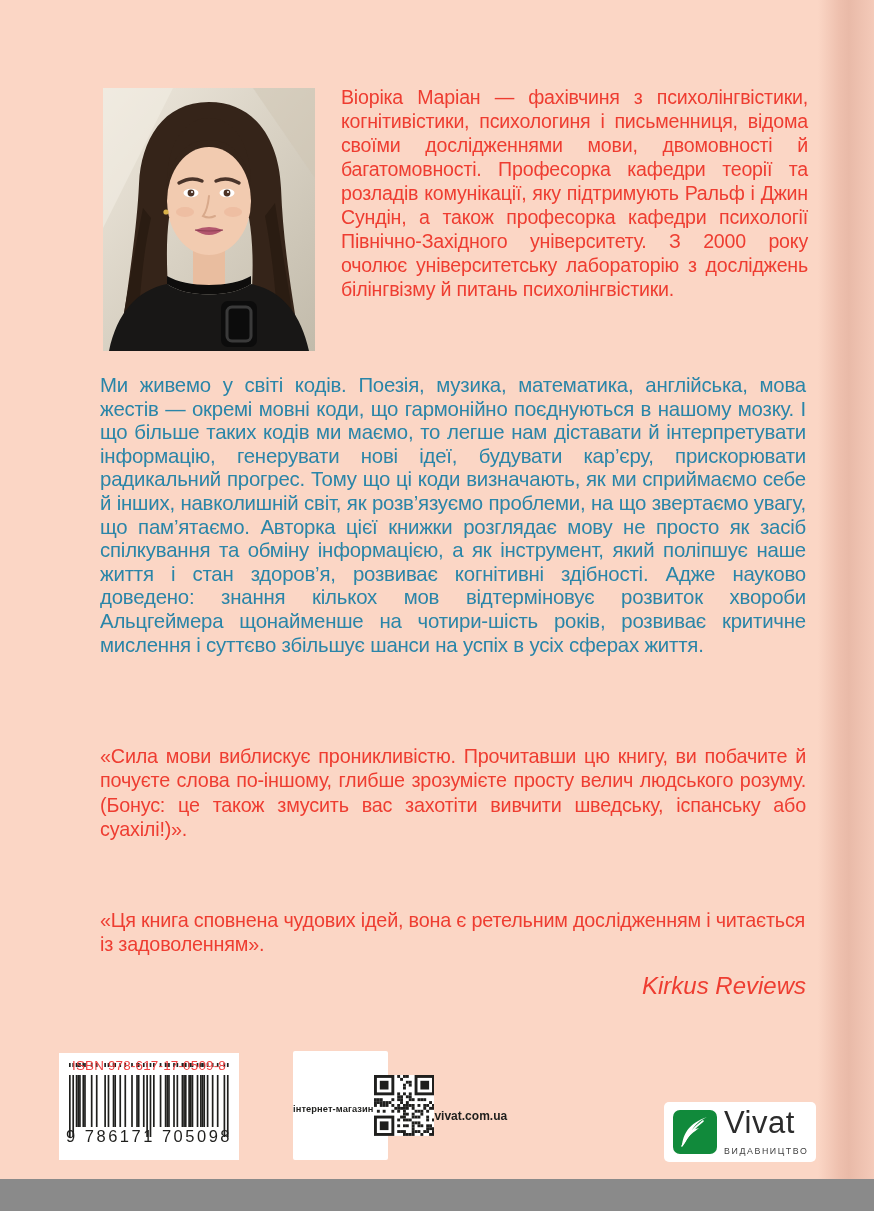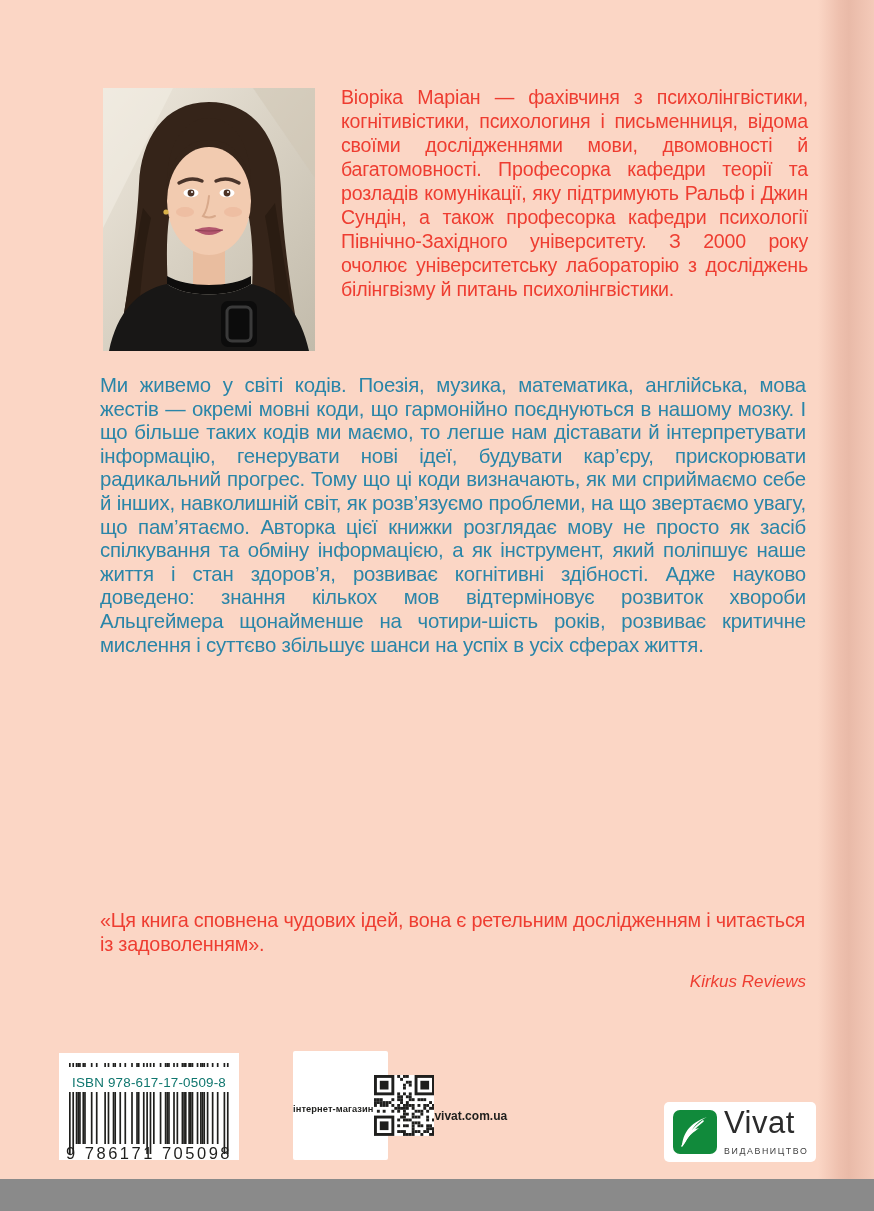--- a/index.html
+++ b/index.html
@@ -62,34 +62,34 @@
   #quote2{
     left:100px;top:908px;width:706px;
     color:#ee3d31;
     font-size:19.8px;line-height:24.4px;
     text-align:left;
     letter-spacing:-0.2px;
   }
   #attr2{
     left:100px;top:972px;width:706px;
     color:#ee3d31;
-    font-size:17px;
+    font-size:24px;
     font-style:italic;
     text-align:right;
   }
   
   #barcode-box{
     left:59px;top:1053px;width:180px;height:107px;
     background:#ffffff;
     display:flex;flex-direction:column;align-items:center;
   }
   #ean-top-strip{margin-top:0;height:4px;}
   #isbn-label{
-    color:#0f766e;font-size:13.4px;font-weight:500;
-    margin-top:18px;letter-spacing:0.2px;white-space:nowrap;text-align:right;
+    color:#ef4444;font-size:13.4px;font-weight:500;
+    margin-top:1px;letter-spacing:0.2px;white-space:nowrap;text-align:right;
   }
   #ean-bars{margin-top:2px;}
   #isbn-digits{
     color:#1f1f1d;font-size:16.5px;font-weight:500;
     letter-spacing:2.5px;margin-top:-14px;white-space:nowrap;
     background:transparent;
   }
   
   #qr-box{
     left:293px;top:1051px;width:95px;height:109px;
@@ -183,20 +183,21 @@
 
       <rect x="118" y="213" width="36" height="46" rx="7" fill="#0c0c0c"></rect>
       <rect x="124" y="219" width="24" height="34" rx="5" fill="none" stroke="#3a3a3a" stroke-width="3"></rect>
     </svg>
   </div>
 
   <div class="abs" id="bio">Віоріка Маріан — фахівчиня з психолінгвістики, когнітивістики, психологиня і письменниця, відома своїми дослідженнями мови, двомовності й багатомовності. Професорка кафедри теорії та розладів комунікації, яку підтримують Ральф і Джин Сундін, а також професорка кафедри психології Північно-Західного університету. З 2000 року очолює університетську лабораторію з досліджень білінгвізму й питань психолінгвістики.</div>
 
   <div class="abs" id="description">Ми живемо у світі кодів. Поезія, музика, математика, англійська, мова жестів — окремі мовні коди, що гармонійно поєднуються в нашому мозку. І що більше таких кодів ми маємо, то легше нам діставати й інтерпретувати інформацію, генерувати нові ідеї, будувати кар’єру, прискорювати радикальний прогрес. Тому що ці коди визначають, як ми сприймаємо себе й інших, навколишній світ, як розв’язуємо проблеми, на що звертаємо увагу, що пам’ятаємо. Авторка цієї книжки розглядає мову не просто як засіб спілкування та обміну інформацією, а як інструмент, який поліпшує наше життя і стан здоров’я, розвиває когнітивні здібності. Адже науково доведено: знання кількох мов відтерміновує розвиток хвороби Альцгеймера щонайменше на чотири-шість років, розвиває критичне мислення і суттєво збільшує шанси на успіх в усіх сферах життя.</div>
 
+  <div class="abs" id="quote1">«Сила мови виблискує проникливістю. Прочитавши цю книгу, ви побачите й почуєте слова по-іншому, глибше зрозумієте просту велич людського розуму. (Бонус: це також змусить вас захотіти вивчити шведську, іспанську або суахілі!)».</div>
 
   <div class="abs" id="quote2">«Ця книга сповнена чудових ідей, вона є ретельним дослідженням і читається із задоволенням».</div>
   <div class="abs" id="attr2">Kirkus Reviews</div>
 
   <div class="abs" id="barcode-box">
     <div id="ean-top-strip"><svg width="159.6" height="4">
           <rect x="0.00" y="0" width="1.68" height="4" fill="#1f1f1d"></rect>
           <rect x="3.36" y="0" width="1.68" height="4" fill="#1f1f1d"></rect>
           <rect x="6.72" y="0" width="1.68" height="4" fill="#1f1f1d"></rect>
           <rect x="8.40" y="0" width="1.68" height="4" fill="#1f1f1d"></rect>

